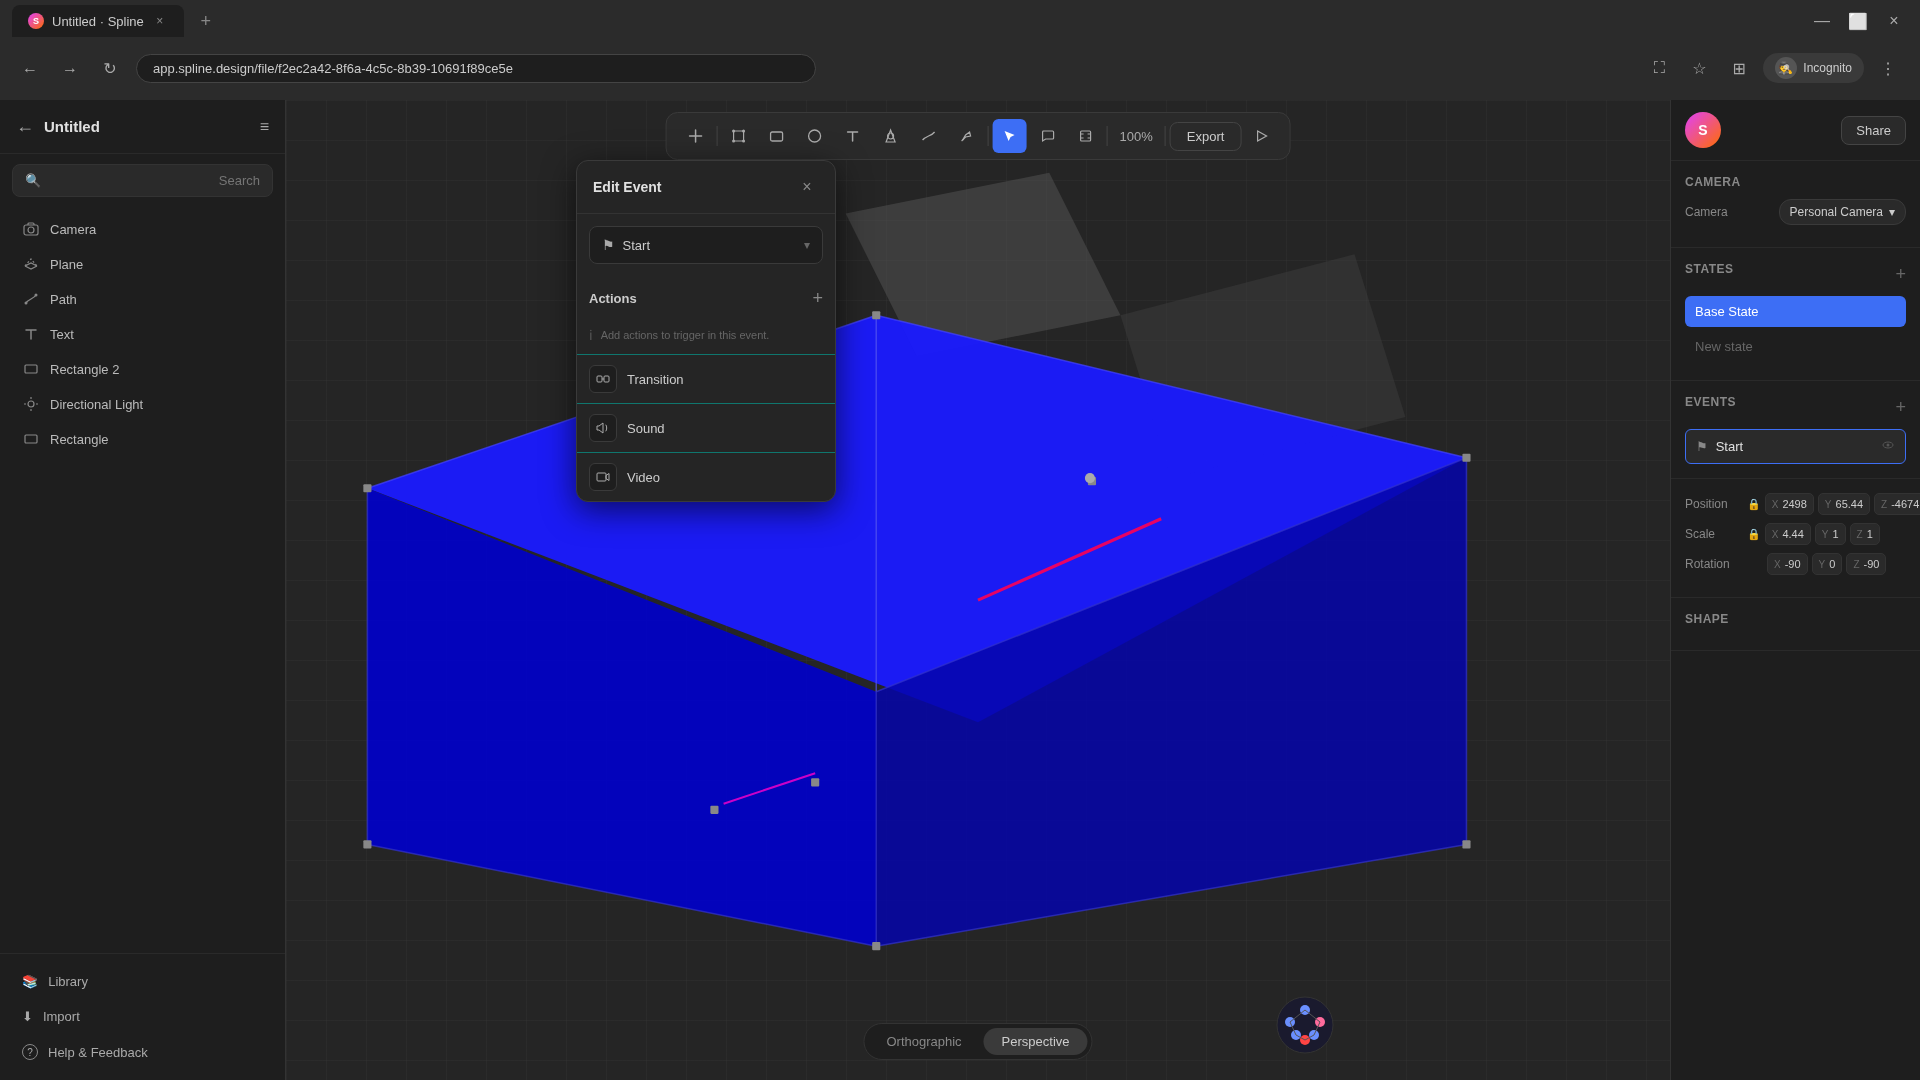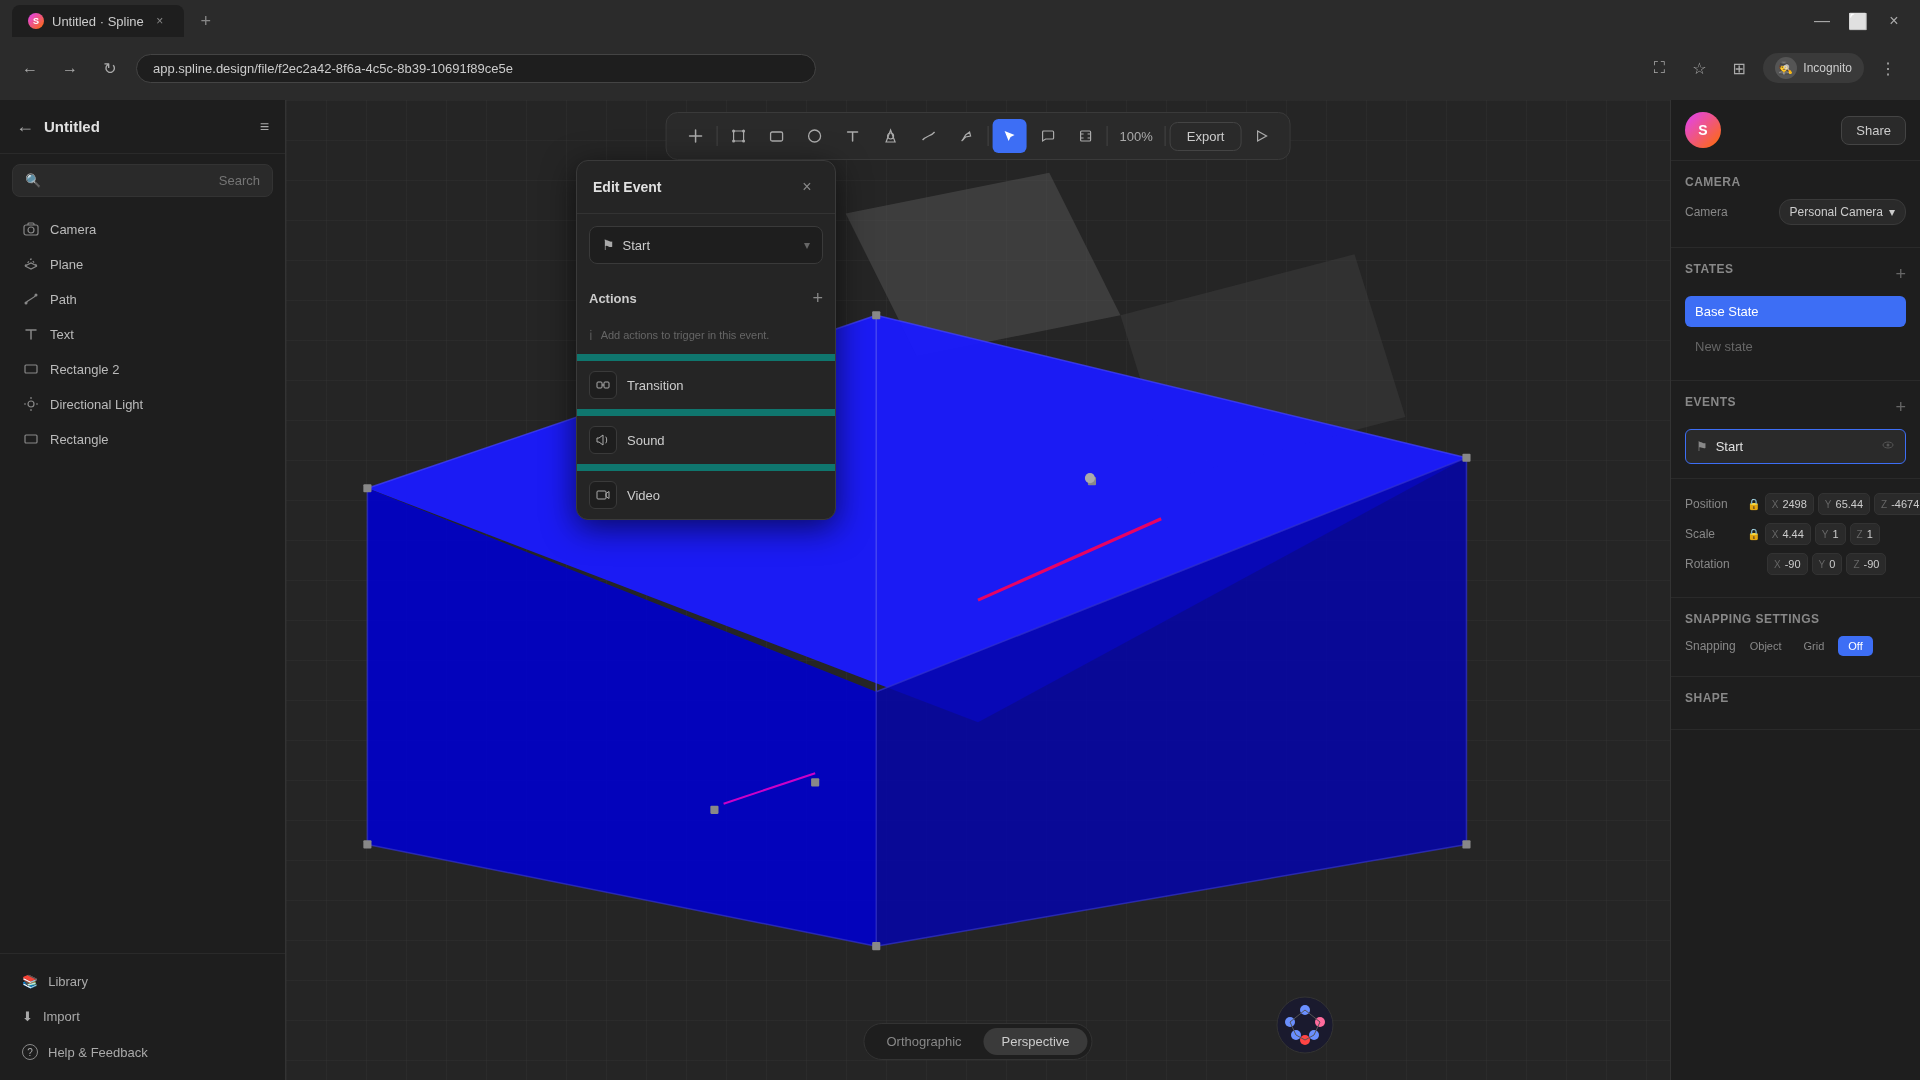--- a/index.html
+++ b/index.html
@@ -330,21 +330,21 @@
       padding: 8px 12px 10px;
     }
     .info-icon { color: #555; font-size: 14px; }
     .info-text { font-size: 11px; color: #666; }
     .action-item {
       display: flex;
       align-items: center;
       gap: 10px;
       padding: 10px 12px;
       cursor: pointer;
-      border-top: 7px solid #0f766e;
+      border-top: 1px solid #0f766e;
     }
     .action-icon {
       width: 28px; height: 28px;
       background: #1e1e1e;
       border: 1px solid #3a3a3a;
       border-radius: 6px;
       display: flex; align-items: center; justify-content: center;
       font-size: 13px; color: #aaa;
     }
     .action-label { font-size: 13px; color: #ccc; }
@@ -947,28 +947,19 @@
               <span>0</span>
             </div>
           <div class="prop-val">
               <span class="prop-axis">Z</span>
               <span>-90</span>
             </div>
         </div>
       </div>
     </div>
 
-    <div class="panel-section">
-      <div class="panel-section-title">Snapping Settings</div>
-      <div class="snapping-row">
-        <span class="panel-label">Snapping</span>
-        <span class="snap-option">Object</span>
-        <span class="snap-option">Grid</span>
-        <button class="off-btn">Off</button>
-      </div>
-    </div>
 
     <div class="panel-section">
       <div class="panel-section-title">Shape</div>
     </div>
   </div>
 
 </div>
 
 </body></html>

